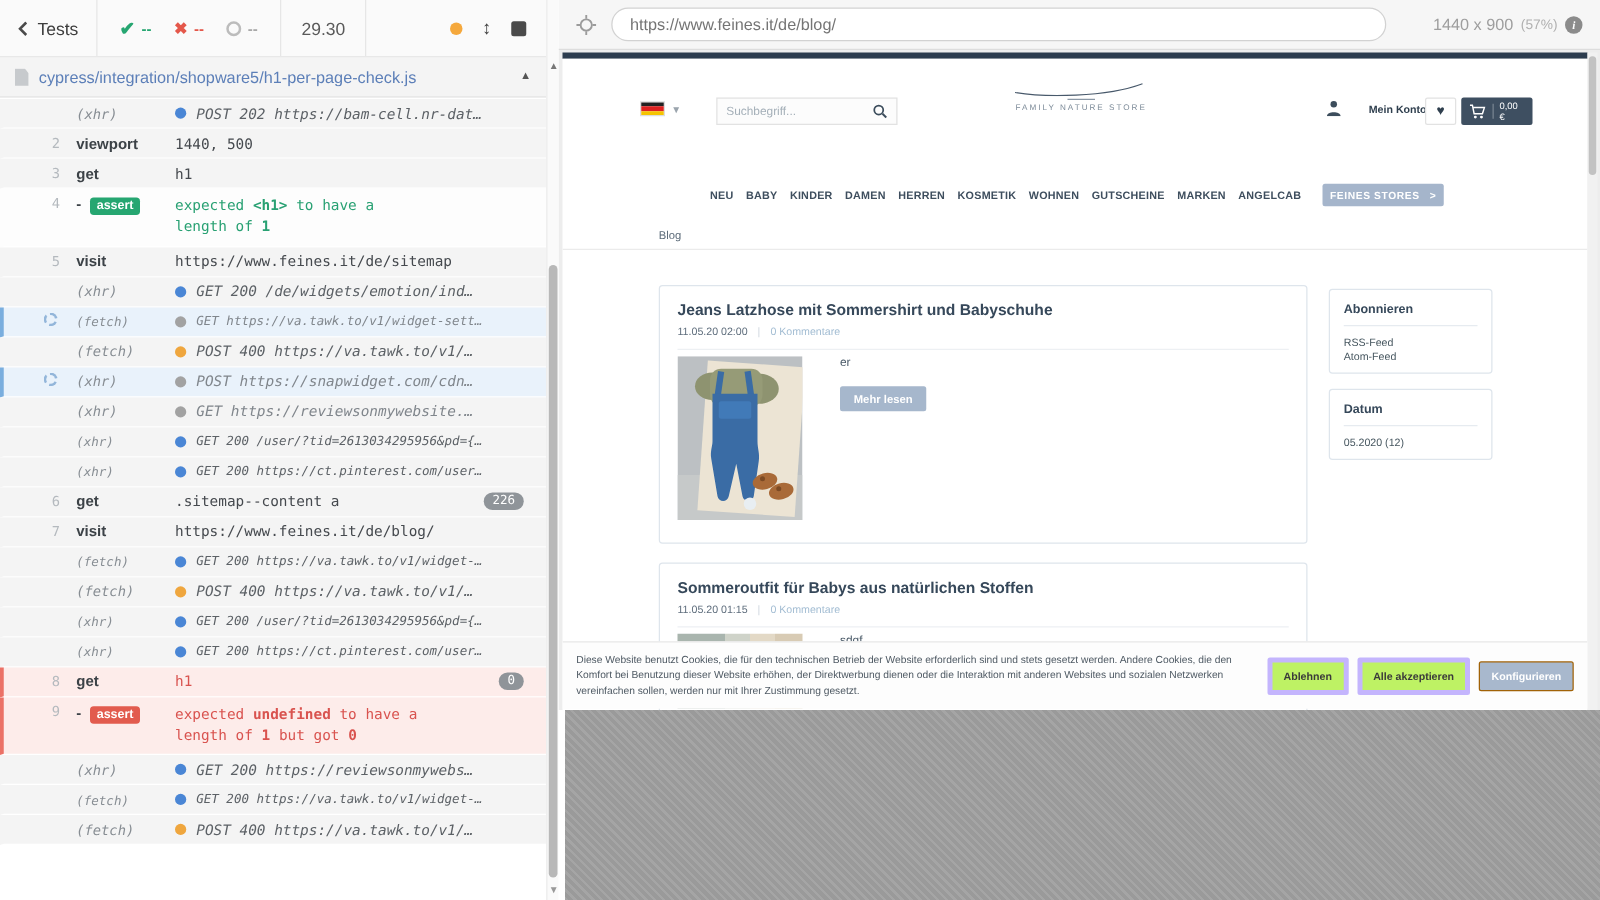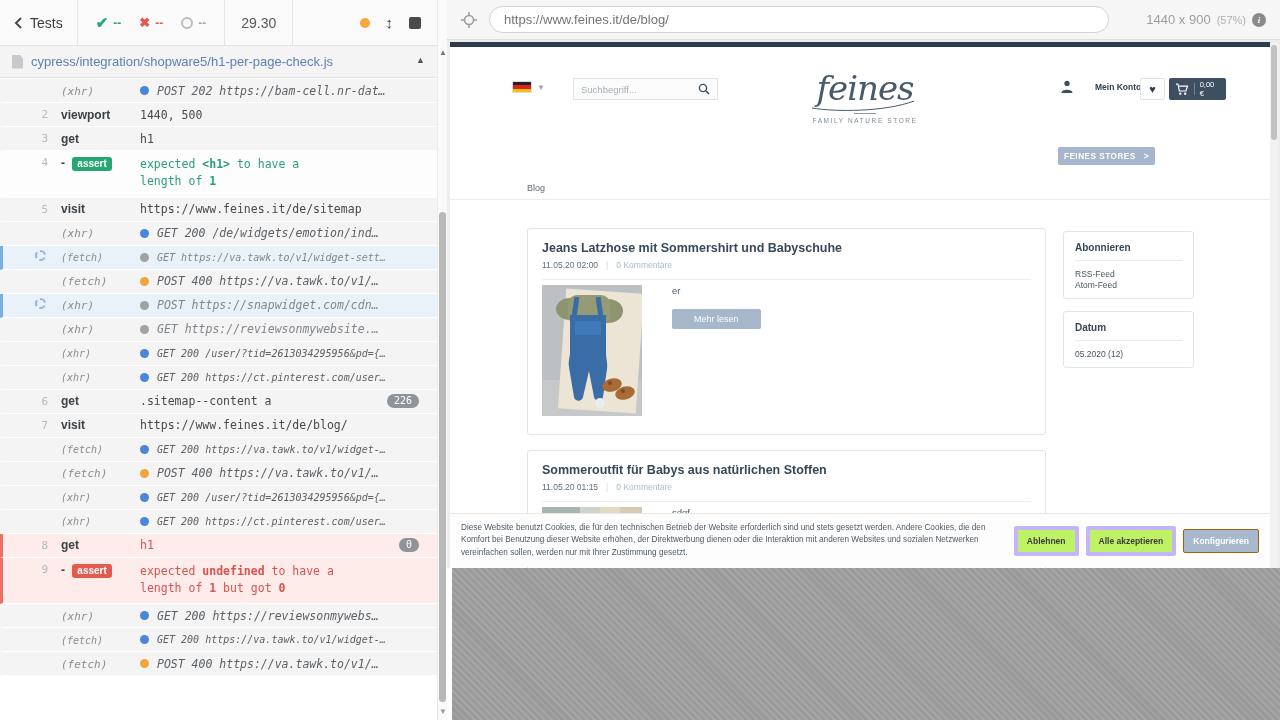--- a/index.html
+++ b/index.html
@@ -151,21 +151,21 @@
   .meta-sep { color:#cfd7df; }
   .post-comments { color:#a3bdd3; cursor:pointer; }
   .post-hr { height:1px; background:#edf0f3; margin-top:9px; }
   .post-body { display:flex; margin-top:5px; }
   .post-img { width:100px; height:131px; flex:0 0 auto; }
   .post-img2 { width:100px; height:60px; flex:0 0 auto;
                background:linear-gradient(90deg,#a9b5ae 0 38%,#cfd3c9 38% 58%,#e3d9c6 58% 78%,#d8cbb4 78%); }
   .post-right { margin-left:30px; }
   .post-excerpt { font-size:9.5px; color:#4a5a68; }
   .more-btn { display:inline-block; margin-top:13px; background:#a6b7cc; color:#fff; font-size:9px;
-              font-weight:normal; padding:5px 22px; border-radius:2px; cursor:pointer; }
+              font-weight:bold; padding:5px 11px; border-radius:2px; cursor:pointer; }
 
   .side-card { position:absolute; left:613px; width:131px; background:#fff; border:1px solid #dee5ec;
                border-radius:3px; padding:10px 11px; }
   .side1 { top:184px; height:68px; }
   .side2 { top:264px; height:57px; }
   .side-title { font-size:10px; font-weight:bold; color:#36485a; }
   .side-hr { height:1px; background:#e6ebf0; margin:7px 0 8px; }
   .side-link { font-size:8.5px; color:#46565f; line-height:1.3; cursor:pointer; }
   .side-text { font-size:8.5px; color:#46565f; }
 
@@ -423,21 +423,20 @@
 
           <div class="searchbox">
             <input placeholder="Suchbegriff..." style="">
             <svg width="12" height="12" viewBox="0 0 12 12">
               <circle cx="5" cy="5" r="3.6" fill="none" stroke="#3c4d5c" stroke-width="1.4"></circle>
               <path d="M8 8 L11 11" stroke="#3c4d5c" stroke-width="1.6"></path>
               </svg>
           </div>
 
           <div class="logo">
-            <div class="logo-script">feines</div>
             <svg class="logo-swash" width="110" height="12" viewBox="0 0 110 12">
               <path d="M2 9 C 25 13, 75 13, 104 2" stroke="#48596b" stroke-width="1" fill="none"></path>
               </svg>
             <div class="logo-rule"></div>
             <div class="logo-tag">FAMILY NATURE STORE</div>
           </div>
 
           <div class="account">
             <svg width="12" height="13" viewBox="0 0 12 13">
               <circle cx="6" cy="3.4" r="2.6" fill="#3c4d5c"></circle>
@@ -453,20 +452,32 @@
           <div class="cart-btn">
             <svg width="14" height="13" viewBox="0 0 14 13">
               <path d="M1 1 H3 L4.4 8 H11.2 L12.8 3 H4" fill="none" stroke="#fff" stroke-width="1.2"></path>
               <circle cx="5.4" cy="10.8" r="1.2" fill="#fff"></circle>
               <circle cx="10.4" cy="10.8" r="1.2" fill="#fff"></circle>
               </svg>
             <span class="cart-sep"></span>
             <span class="cart-total">0,00 €</span>
           </div>
 
+          <div class="main-nav" id="main-nav">
+              <span>NEU</span>
+              <span>BABY</span>
+              <span>KINDER</span>
+              <span>DAMEN</span>
+              <span>HERREN</span>
+              <span>KOSMETIK</span>
+              <span>WOHNEN</span>
+              <span>GUTSCHEINE</span>
+              <span>MARKEN</span>
+              <span>ANGELCAB</span>
+            </div>
 
           <div class="stores-btn">
             <span>FEINES STORES</span>
             <span>&gt;</span>
           </div>
 
           <div class="breadcrumb">Blog</div>
           <div class="bc-rule"></div>
 
           <div class="post-card post1">

